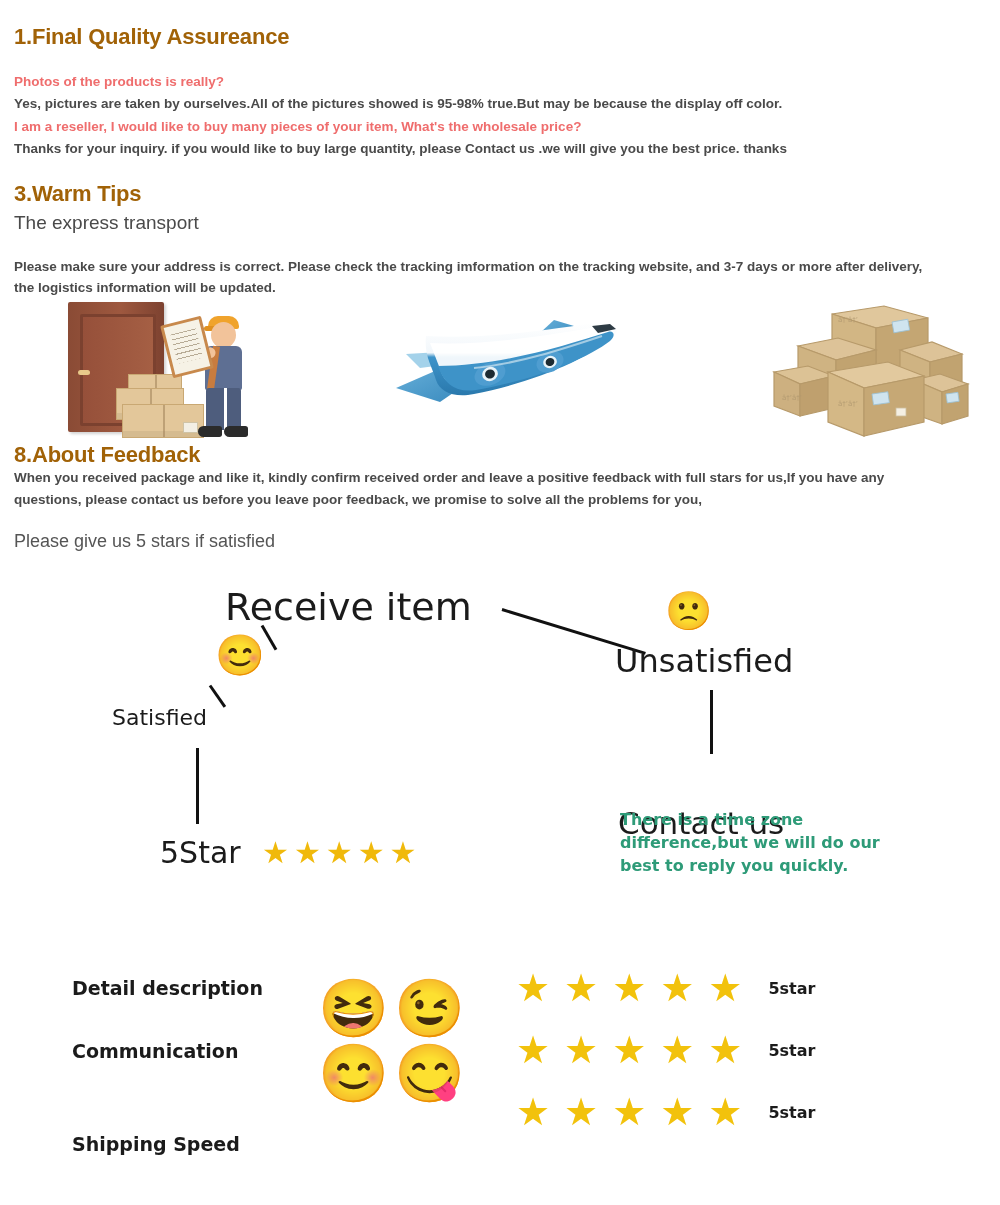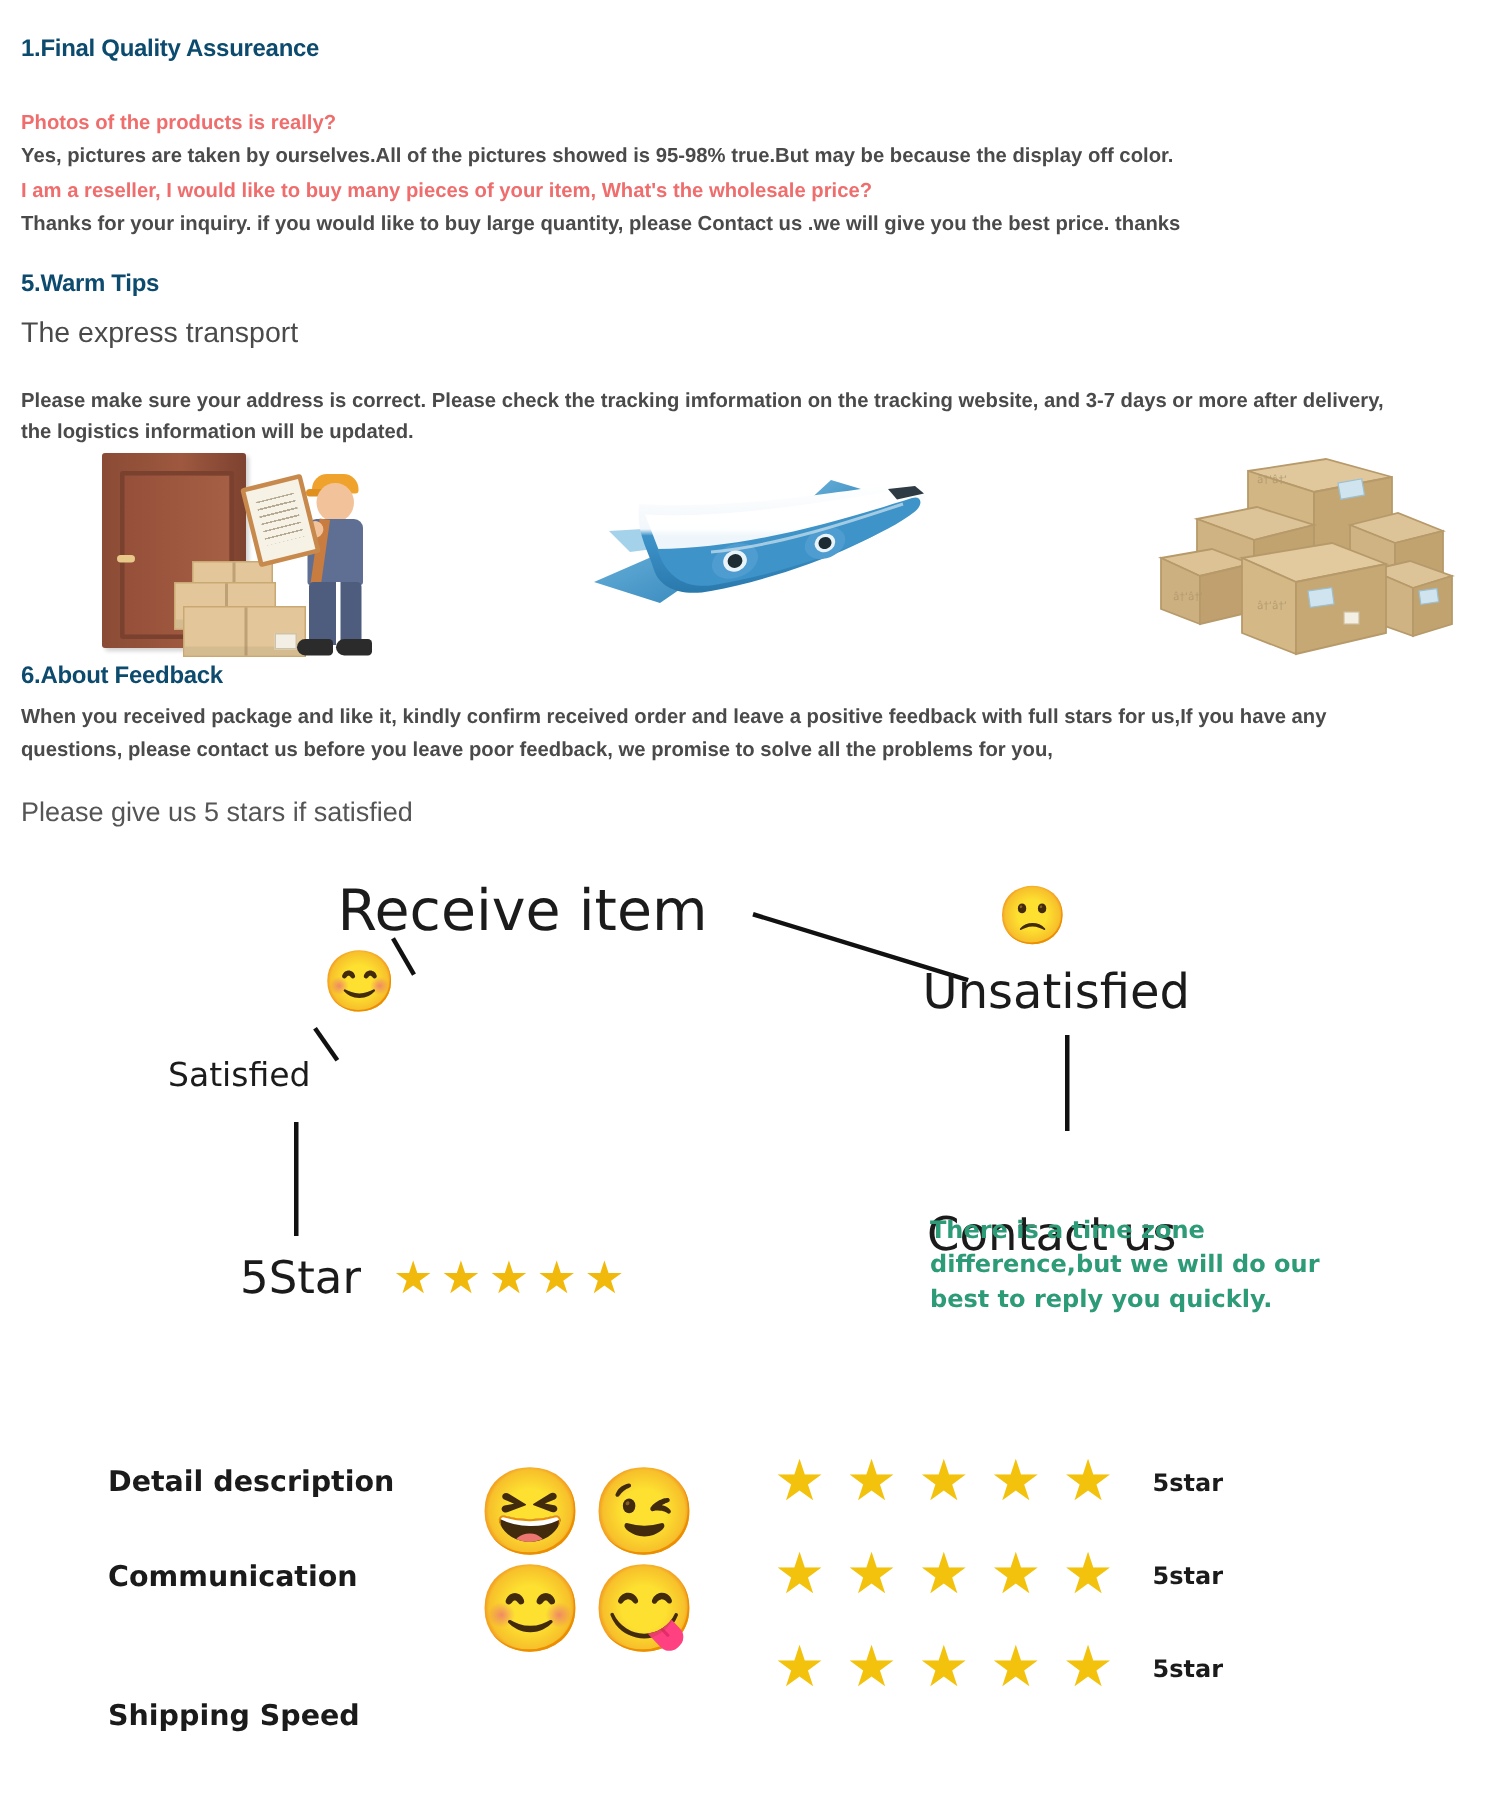--- a/index.html
+++ b/index.html
@@ -17,23 +17,23 @@
   }
   .page {
     position: relative;
     width: 1000px;
     height: 1205px;
   }
 
   
   .sec-heading {
     position: absolute;
-    color: #0c4a6e;
+    color: #a16207;
     font-weight: bold;
-    font-size: 16px;
+    font-size: 22px;
     letter-spacing: -0.2px;
     white-space: nowrap;
   }
   .sub-heading {
     position: absolute;
     color: #4a4a4a;
     font-size: 19px;
     white-space: nowrap;
   }
   .q-line {
@@ -180,21 +180,21 @@
 
 <div class="page">
 
   <div class="sec-heading" style="left:14px; top:24px;">1.Final Quality Assureance</div>
 
   <div class="q-line" style="left:14px; top:74px;">Photos of the products is really?</div>
   <div class="a-line" style="left:14px; top:96px;">Yes, pictures are taken by ourselves.All of the pictures showed is 95-98% true.But may be because the display off color.</div>
   <div class="q-line" style="left:14px; top:119px;">I am a reseller, I would like to buy many pieces of your item, What's the wholesale price?</div>
   <div class="a-line" style="left:14px; top:141px;">Thanks for your inquiry. if you would like to buy large quantity, please Contact us .we will give you the best price. thanks</div>
 
-  <div class="sec-heading" style="left:14px; top:181px;">5.Warm Tips</div>
+  <div class="sec-heading" style="left:14px; top:181px;">3.Warm Tips</div>
   <div class="sub-heading" style="left:14px; top:212px;">The express transport</div>
 
   <div class="body-line" style="left:14px; top:259px;">Please make sure your address is correct. Please check the tracking imformation on the tracking website, and 3-7 days or more after delivery,</div>
   <div class="body-line" style="left:14px; top:280px;"> the logistics information will be updated.</div>
 
   <div class="illus-row">
 
     <div class="scene-door">
       <div class="door-frame">
         <div class="door-panel"></div>
@@ -302,21 +302,21 @@
           <rect x="100" y="98" width="16" height="11" transform="rotate(-8 100 98)"></rect>
           <rect x="174" y="98" width="12" height="9" transform="rotate(-8 174 98)"></rect>
         </g>
         <g fill="#f4efe3" stroke="#cdbf9f" stroke-width="0.8">
           <rect x="124" y="112" width="10" height="8"></rect>
         </g>
       </svg>
     </div>
   </div>
 
-  <div class="sec-heading" style="left:14px; top:442px;">6.About Feedback</div>
+  <div class="sec-heading" style="left:14px; top:442px;">8.About Feedback</div>
   <div class="body-line" style="left:14px; top:470px;">When you received package and like it, kindly confirm received order and leave a positive feedback with full stars for us,If you have any</div>
   <div class="body-line" style="left:14px; top:492px;">questions, please contact us before you leave poor feedback, we promise to solve all the problems for you,</div>
   <div class="big-line" style="left:14px; top:531px;">Please give us 5 stars if satisfied</div>
 
   <div class="diagram">
 
     <div class="d-text d-receive">Receive item</div>
 
     <div class="conn" style="left:432px; top:28px; width:150px; height:3px; transform:rotate(17deg); transform-origin:left center;"></div>
 

